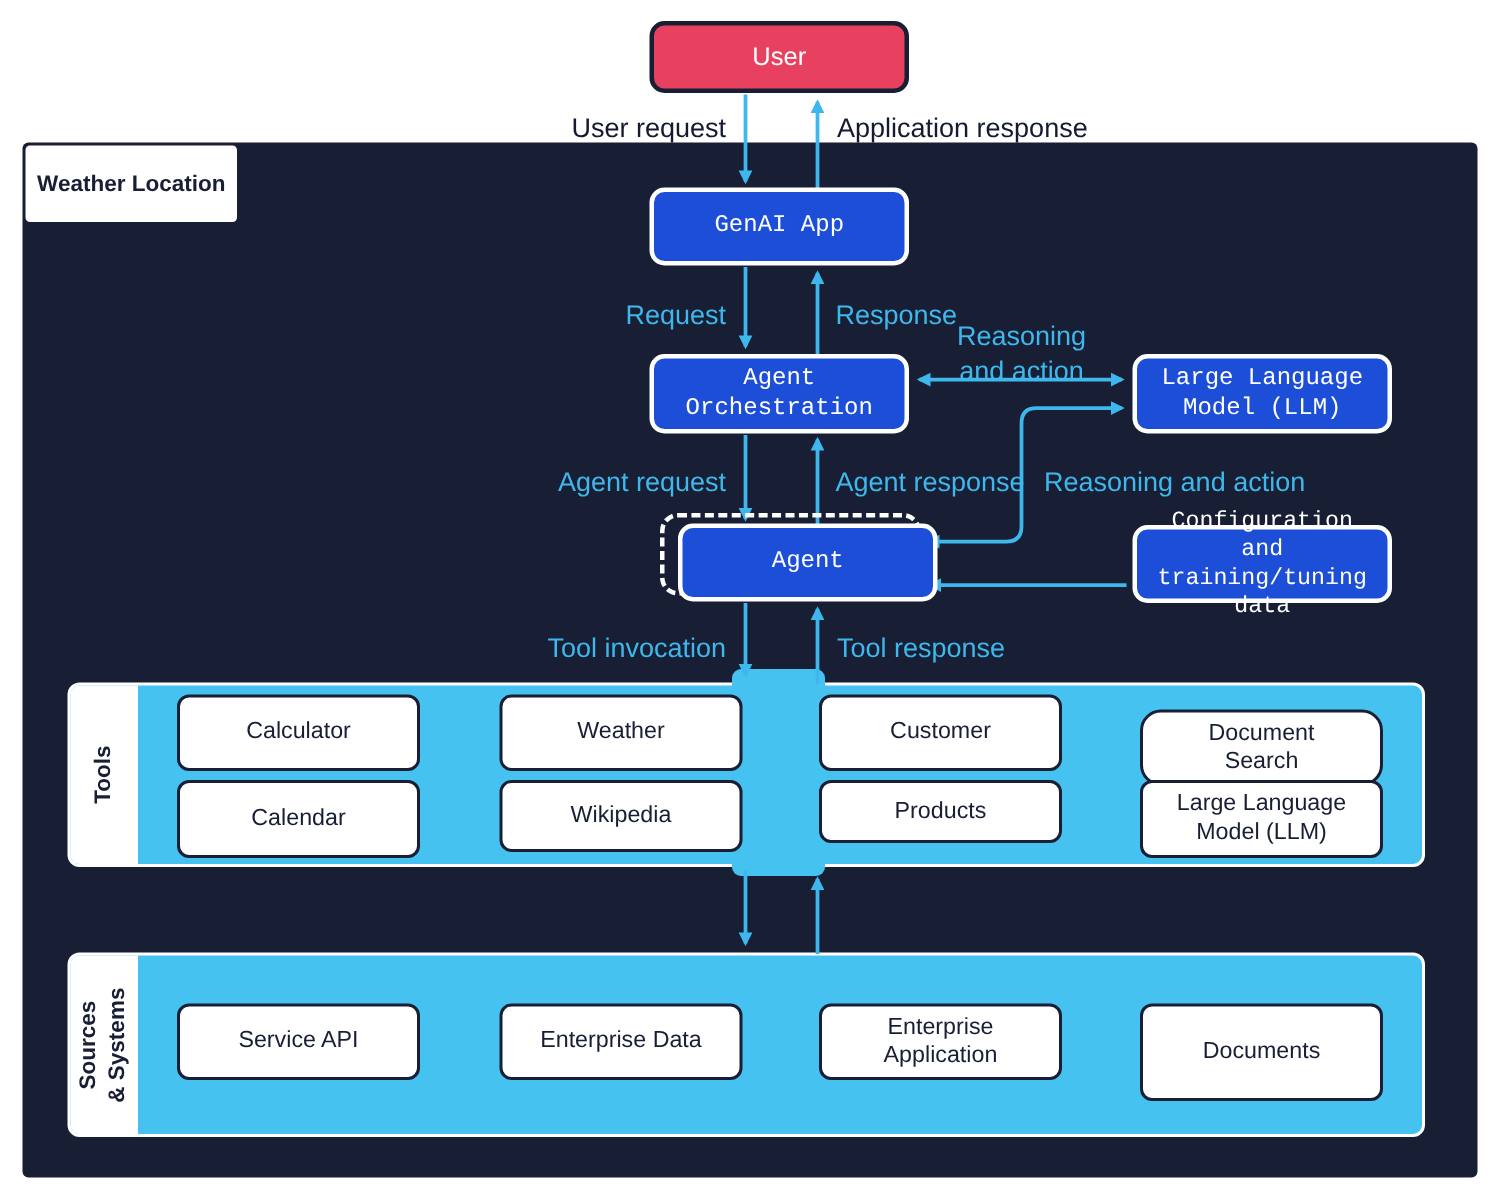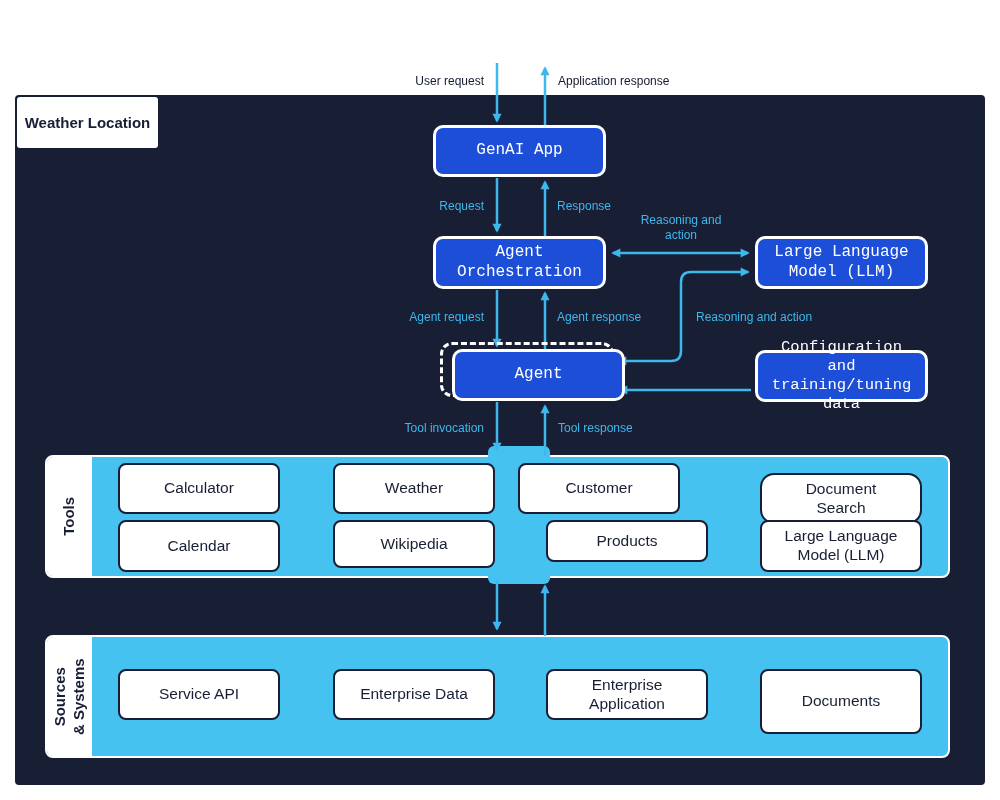--- a/index.html
+++ b/index.html
@@ -37,21 +37,21 @@
     border-radius:6px 0 0 6px; display:flex; align-items:center; justify-content:center; z-index:4;
   }
   .tab-label { transform:rotate(-90deg); text-align:center; font-size:15px; font-weight:700;
     color:#181E34; line-height:1.25; white-space:nowrap; }
   .notch { position:absolute; width:62px; background:#45C2EF; z-index:4; }
   .item {
     position:absolute; box-sizing:border-box; width:162px; background:#ffffff;
     border:2px solid #181E34; border-radius:8px; display:flex; align-items:center; justify-content:center;
     text-align:center; color:#181E34; font-size:15.5px; line-height:1.2; z-index:5;
   }
-  .lbl { position:absolute; font-size:12px; color:#3EB8EC; z-index:7; line-height:1.25; }
+  .lbl { position:absolute; font-size:18px; color:#3EB8EC; z-index:7; line-height:1.25; }
   .lbl.dark { color:#141A30; }
   .ra { text-align:right; }
   .ctr { text-align:center; }
 </style>
 </head>
 <body>
 
 <div class="canvas">
 
   <div class="container"></div>
@@ -62,21 +62,21 @@
   <div class="notch" style="left:488px; top:574px; height:10px; border-radius:0 0 6px 6px;"></div>
   <div class="band-tab" style="top:457px;">
     <div class="tab-label">Tools</div>
   </div>
   <div class="item" style="left:333px; top:463px; height:51px;">
       <span>Weather</span>
     </div>
   <div class="item" style="left:118px; top:463px; height:51px;">
       <span>Calculator</span>
     </div>
-  <div class="item" style="left:518px; top:463px; height:51px;">
+  <div class="item" style="left:546px; top:463px; height:51px;">
       <span>Customer</span>
     </div>
   <div class="item" style="left:760px; top:473px; height:51px;border-radius:14px;">
       <span style="display:inline-block; width:110px;">Document Search</span>
     </div>
   <div class="item" style="left:118px; top:520px; height:52px;">
       <span>Calendar</span>
     </div>
   <div class="item" style="left:333px; top:520px; height:48px;">
       <span>Wikipedia</span>
@@ -124,20 +124,23 @@
       <path d="M545 350 V293" marker-end="url(#ah)"></path>
       <path d="M619 361 H671 Q681 361 681 351 V282 Q681 272 691 272 H748" marker-start="url(#ah)" marker-end="url(#ah)"></path>
       <path d="M751 390 H620" marker-end="url(#ah)"></path>
       <path d="M497 402 V450" marker-end="url(#ah)"></path>
       <path d="M545 456 V406" marker-end="url(#ah)"></path>
       <path d="M497 580 V629" marker-end="url(#ah)"></path>
       <path d="M545 636 V586" marker-end="url(#ah)"></path>
     </g>
   </svg>
 
+  <div class="node red" style="left:433px; top:14px; width:173px; height:48px;">
+    <span class="node-text">User</span>
+  </div>
   <div class="node green" style="left:433px; top:125px; width:173px; height:52px;">
     <span class="node-text">GenAI App</span>
   </div>
   <div class="node green" style="left:433px; top:236px; width:173px; height:53px;">
     <span class="node-text" style="width:126px;">Agent Orchestration</span>
   </div>
   <div class="node green" style="left:755px; top:236px; width:173px; height:53px;">
     <span class="node-text" style="width:140px;">Large Language Model (LLM)</span>
   </div>
   <div class="dashed-outline"></div>

